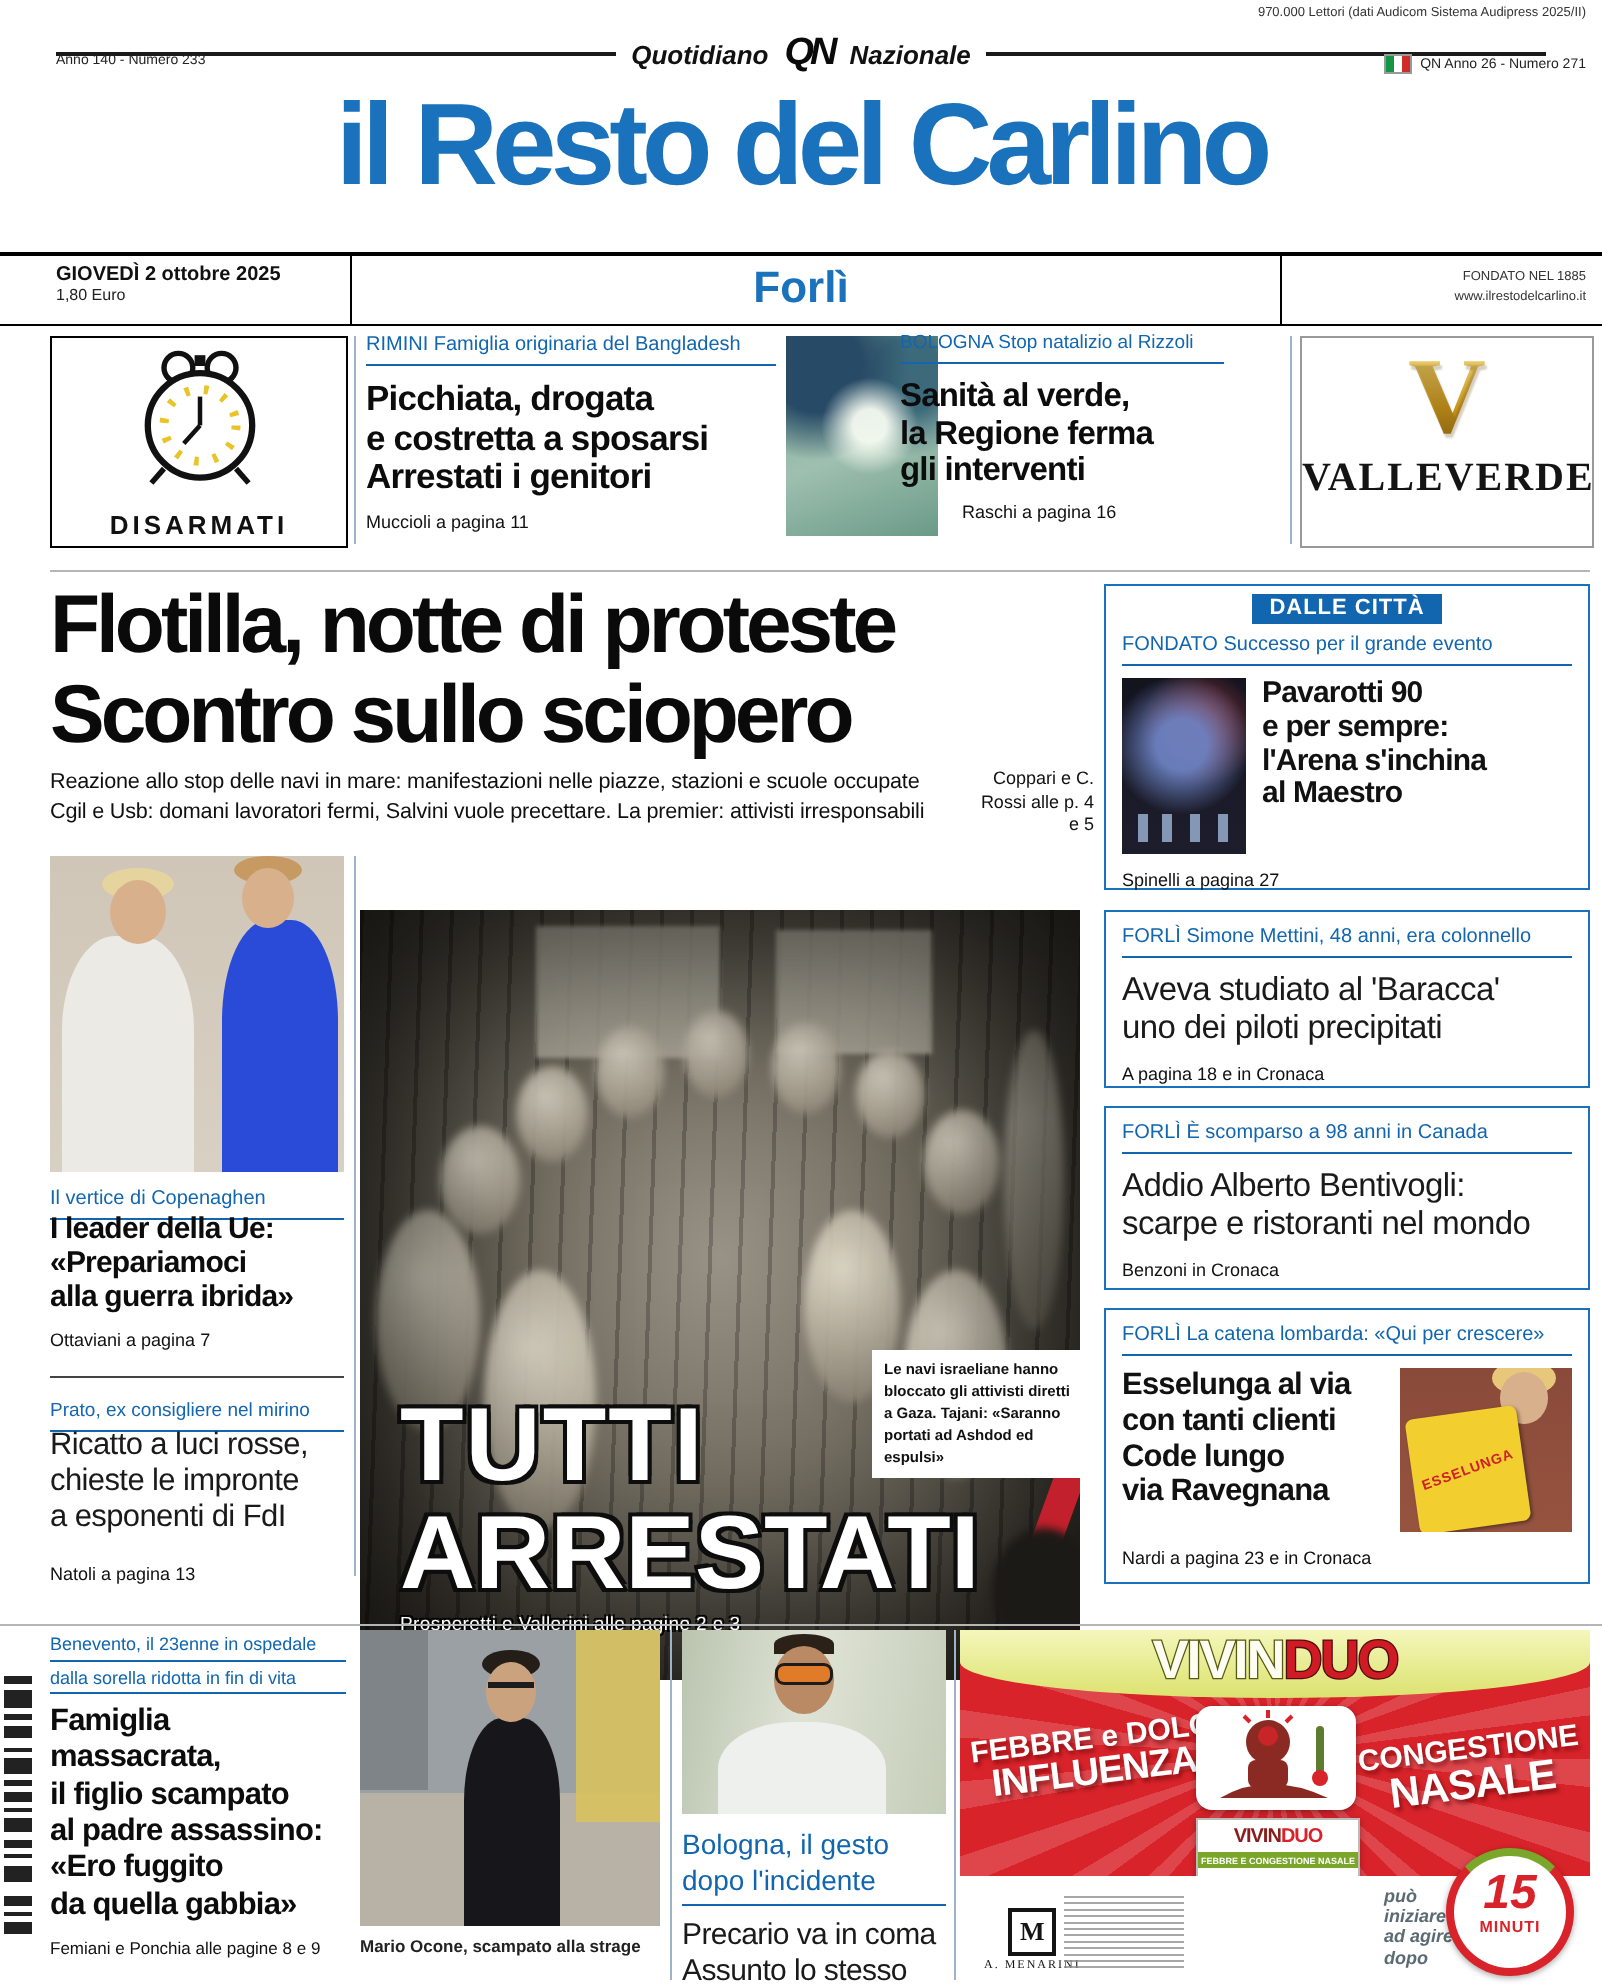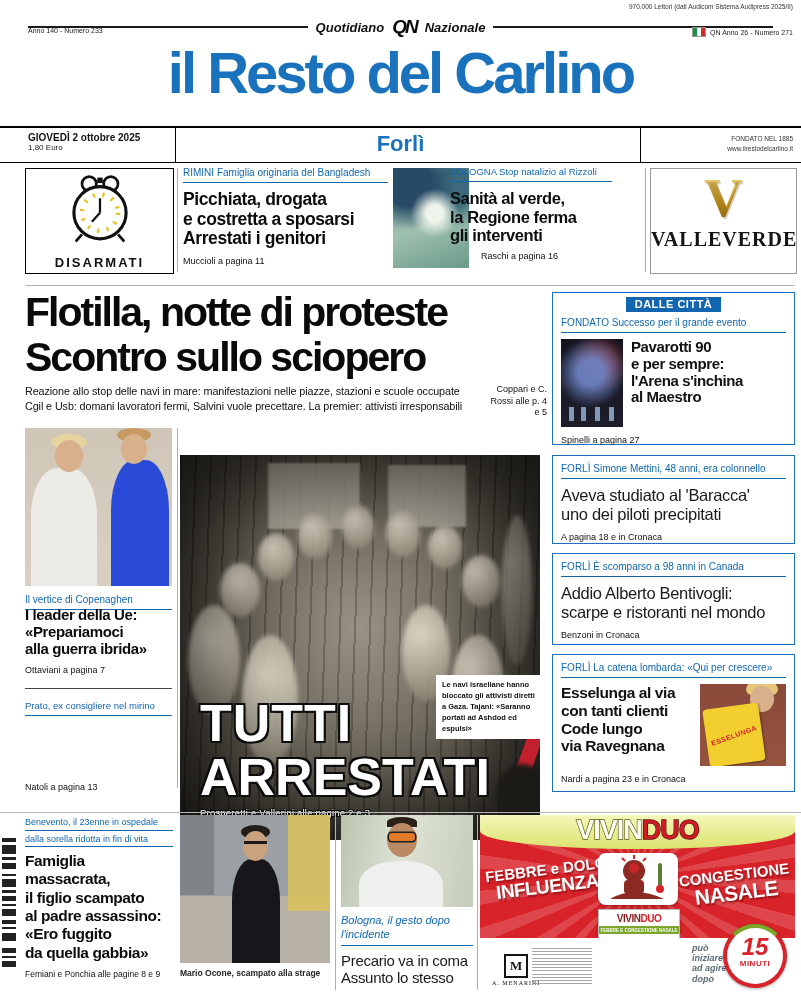--- a/index.html
+++ b/index.html
@@ -152,21 +152,21 @@
   #ocone-caption{left:180px;top:968px;width:150px;font-size:8.5px;font-weight:700;color:#222;}
   #vdiv-oc{left:335px;top:815px;height:175px;}
   #precario{left:341px;top:815px;width:132px;}
   #photo-precario{width:132px;height:92px;overflow:hidden;position:relative;
      background:linear-gradient(100deg,#b9c4ae,#dfe3d6 45%,#c4cdb8);}
   #pr-shirt{position:absolute;left:18px;bottom:-6px;width:84px;height:52px;border-radius:45% 45% 0 0;background:#eef0ee;}
   #pr-head{position:absolute;left:46px;top:8px;width:30px;height:34px;border-radius:50%;background:#b98a63;}
   #pr-glasses{position:absolute;left:48px;top:18px;width:26px;height:8px;border-radius:3px;background:#e07b2a;
      box-shadow:0 0 0 1.5px #1c1c1c;}
   #pr-hair{position:absolute;left:46px;top:2px;width:30px;height:10px;border-radius:50% 50% 0 0;background:#2b2119;}
-  #precario .kicker{margin-top:6px;font-size:11px;font-style:italic;}
+  #precario .kicker{margin-top:6px;font-size:14px;}
   #precario .hl-reg{font-size:15px;margin-top:6px;}
   #precario .byline{margin-top:7px;}
   #vdiv-ad{left:477px;top:815px;height:175px;}
   
   #ad{left:480px;top:815px;width:315px;height:179px;background:#d8232a;overflow:hidden;}
   #ad-rays{position:absolute;left:0;top:20px;width:315px;height:120px;
      background:repeating-conic-gradient(from 0deg at 50% 35%, rgba(255,255,255,.16) 0 5deg, rgba(255,255,255,0) 5deg 13deg);}
   #ad-band{position:absolute;left:0;top:0;width:315px;height:34px;
      background:linear-gradient(#f4f7bb,#dce26e);border-radius:0 0 50% 50%/0 0 18px 18px;}
   #ad-logo{position:absolute;left:0;top:2px;width:315px;text-align:center;font-size:27px;font-weight:700;
@@ -348,20 +348,23 @@
     <div class="cph-head" id="cph-h1"></div>
     <div class="cph-head" id="cph-h2"></div>
   </div>
   <div class="abs kicker" id="lc1-kicker"><span>Il vertice di Copenaghen</span></div>
   <div class="abs hl" id="lc1-hl">I leader della Ue:
 «Prepariamoci
 alla guerra ibrida»</div>
   <div class="abs byline" id="lc1-byline"><span class="seg-b">Ottaviani</span><span> a pagina </span><span class="seg-b">7</span></div>
   <div class="abs" id="lc-rule"></div>
   <div class="abs kicker" id="lc2-kicker"><span>Prato, ex consigliere nel mirino</span></div>
+  <div class="abs hl-reg" id="lc2-hl">Ricatto a luci rosse,
+chieste le impronte
+a esponenti di FdI</div>
   <div class="abs byline" id="lc2-byline"><span class="seg-b">Natoli</span><span> a pagina </span><span class="seg-b">13</span></div>
   <div class="abs vdiv" id="vdiv-left"></div>
 
   <div class="abs" id="photo-main">
     <div class="planks"></div>
     <div class="panel" style="left:88px;top:8px;width:92px;height:66px;"></div>
     <div class="panel" style="left:208px;top:10px;width:78px;height:62px;"></div>
     <div class="fig" style="left:118px;top:58px;width:34px;height:46px;"></div>
     <div class="fig" style="left:162px;top:50px;width:32px;height:44px;"></div>
     <div class="fig" style="left:206px;top:56px;width:34px;height:46px;"></div>

